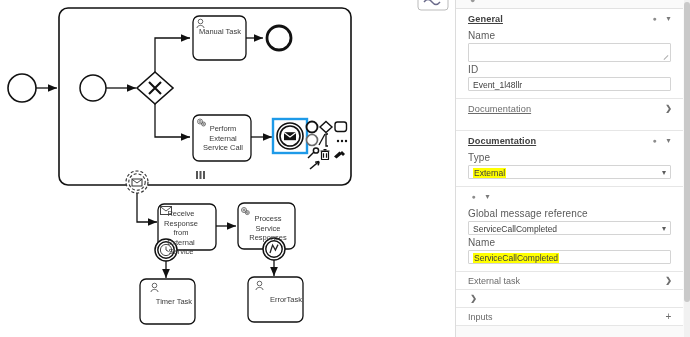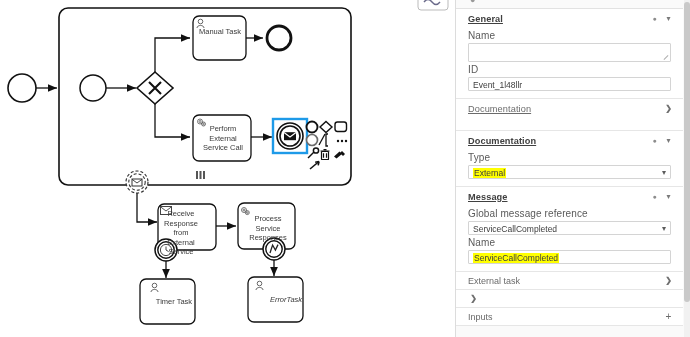--- a/index.html
+++ b/index.html
@@ -321,21 +321,21 @@
 External
 Service Call</div>
     <div class="bpmn-label" style="left:157px; top:209px; width:48px;">Receive
 Response from
 External
 Service</div>
     <div class="bpmn-label" style="left:244px; top:214px; width:48px;text-align:center;">Process
 Service
 Responses</div>
     <div class="bpmn-label" style="left:140px; top:297px; width:68px;">Timer Task</div>
-    <div class="bpmn-label" style="left:248px; top:295px; width:76px;font-style:italic;">ErrorTask</div>
+    <div class="bpmn-label" style="left:248px; top:295px; width:76px;">ErrorTask</div>
 
     <div id="ctx-pad">
       <svg width="44" height="56" viewBox="0 0 44 56">
 
         <circle cx="7" cy="7" r="5.5" fill="#fff" stroke="#111" stroke-width="1.9"></circle>
         <polygon points="21,1.5 27,7 21,12.5 15,7" fill="#fff" stroke="#111" stroke-width="1.4"></polygon>
         <rect x="30" y="2" width="11.5" height="9.5" rx="2.4" ry="2.4" fill="#fff" stroke="#111" stroke-width="1.4"></rect>
 
         <circle cx="7" cy="20" r="5.5" fill="#fff" stroke="#6d6d6d" stroke-width="1.7"></circle>
         <g stroke="#111" stroke-width="1.3" fill="none">
@@ -415,21 +415,20 @@
           <div class="field-label">Type</div>
           <div class="input-box">
             <span class="hl">External</span>
             <span class="caret-chev">▾</span>
           </div>
         </div>
       </div>
 
       <div class="group">
         <div class="group-header">
-          <span class="gtitle">Message</span>
           <span class="dot">●</span>
           <span class="chev">▾</span>
         </div>
         <div class="field">
           <div class="field-label">Global message reference</div>
           <div class="input-box">
             <span>ServiceCallCompleted</span>
             <span class="caret-chev">▾</span>
           </div>
         </div>

